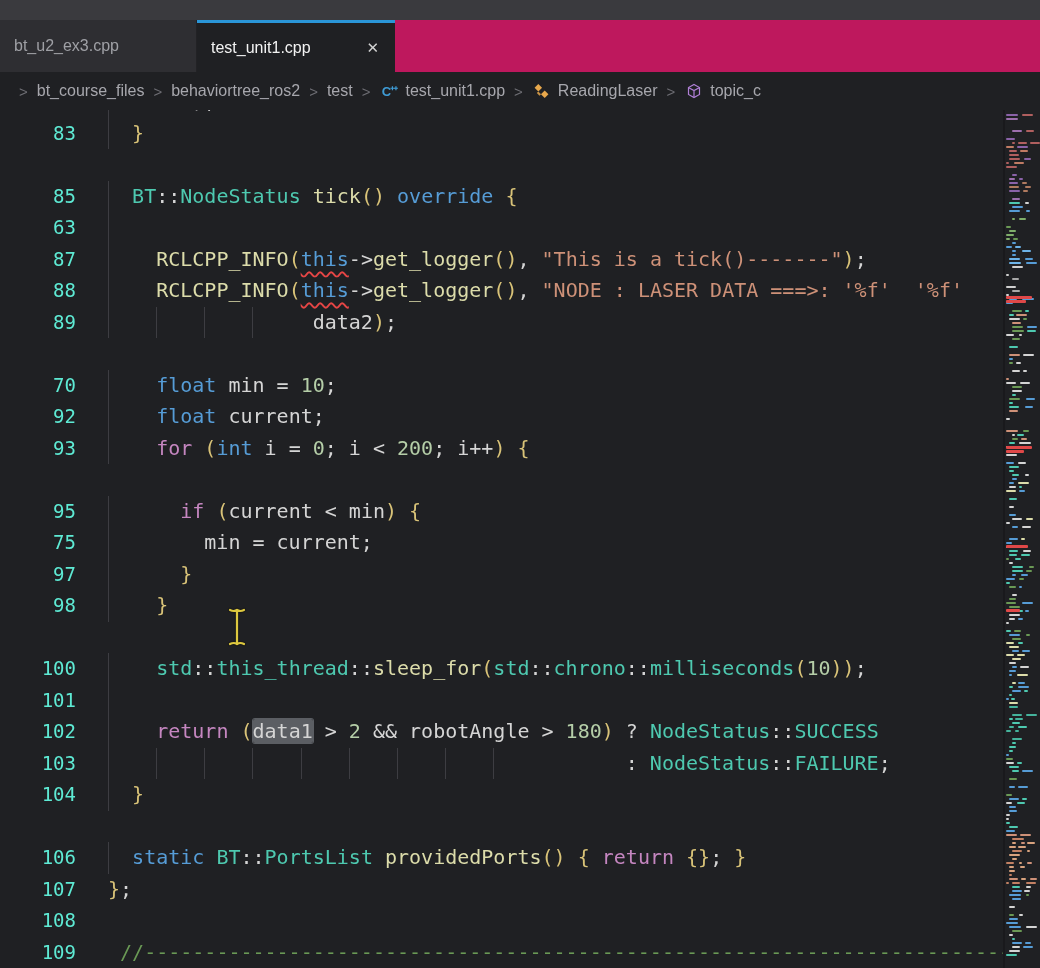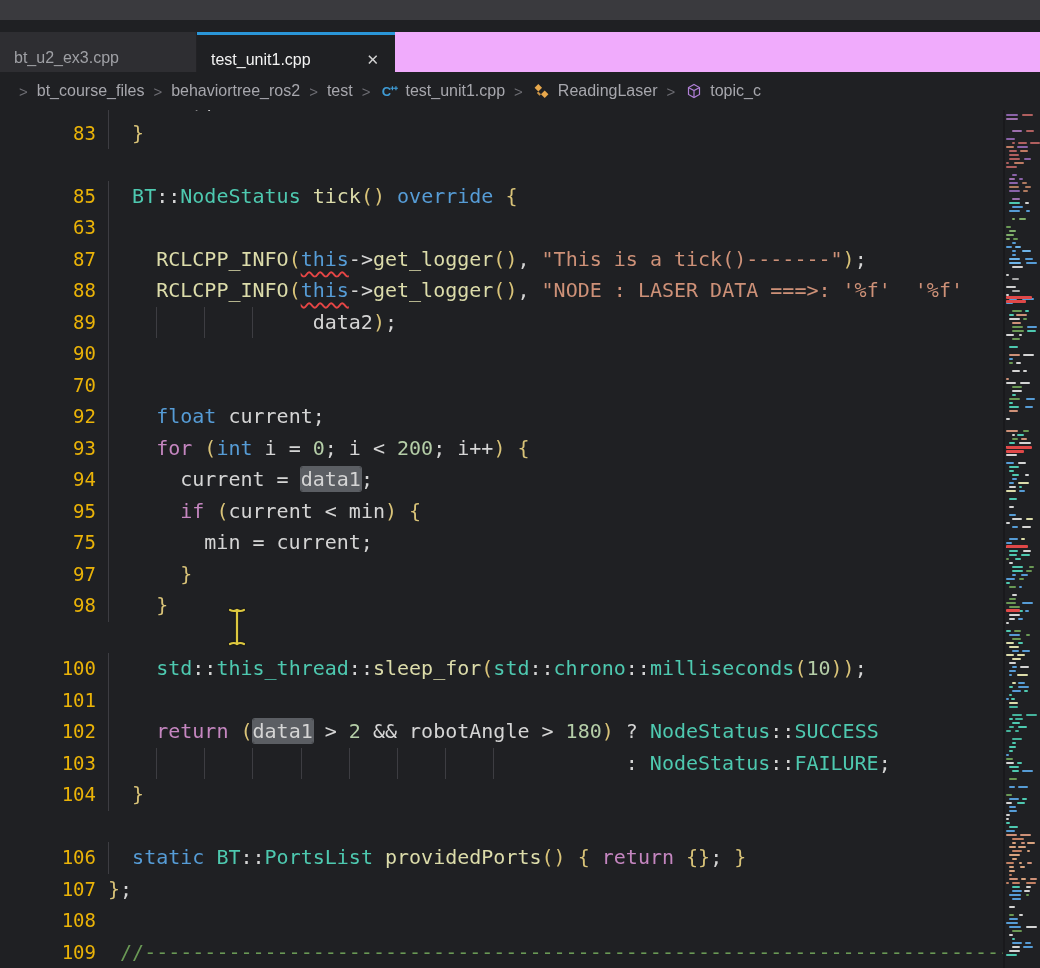--- a/index.html
+++ b/index.html
@@ -1,21 +1,21 @@
 <!DOCTYPE html>
 <html><head>
 <meta charset="utf-8">
 <style>
   html,body{margin:0;padding:0;background:#111;}
   .screen{position:relative;width:1040px;height:968px;overflow:hidden;
     background:#1f2023;font-family:"Liberation Sans",sans-serif;}
 
   
   .top-strip{position:absolute;left:0;top:0;width:100%;height:20px;background:#3a3a3e;}
-  .tab-bar{position:absolute;left:0;top:32px;width:100%;height:52px;background:#f0abfc;}
+  .tab-bar{position:absolute;left:0;top:20px;width:100%;height:52px;background:#be185d;}
   .tab{position:absolute;top:0;height:52px;display:flex;align-items:center;
     padding:0 14px;box-sizing:border-box;font-size:16px;cursor:default;}
   .tab.inactive{left:0;width:197px;background:#2e2e32;color:#9fa0a5;border-right:1px solid #222225;}
   .tab.active{left:197px;width:198px;background:#1f2023;color:#f3f3f3;border-top:3px solid #2a96d8;}
   .tab .close{margin-left:auto;color:#d2d2d2;font-size:15px;padding:0 2px;}
 
   .breadcrumb{position:absolute;left:0;top:72px;width:100%;height:38px;background:#1f2023;
     display:flex;align-items:center;padding-left:10px;box-sizing:border-box;
     font-size:16px;color:#a7a7ad;white-space:nowrap;overflow:hidden;}
   .bc-sep{color:#6e6e74;margin:0 9px;font-size:15px;}
@@ -23,22 +23,22 @@
   .bc-icon{display:inline-flex;align-items:center;justify-content:center;
     width:20px;height:20px;margin-right:6px;}
   .bc-icon.cpp{color:#3f9cd6;font-weight:bold;font-size:13px;letter-spacing:-1px;}
   .bc-icon svg{display:block;}
 
   
   .editor{position:absolute;left:0;top:110px;right:0;bottom:0;overflow:hidden;background:#1f2023;}
   .code-lines{position:absolute;left:0;top:-24px;right:34px;overflow:hidden;height:1000px;}
   .code-line{position:absolute;left:0;width:100%;height:31.5px;
     font-family:"DejaVu Sans Mono",monospace;font-size:20px;line-height:31.5px;white-space:pre;}
-  .ln{position:absolute;left:0;top:0;width:76px;text-align:right;color:#eab308;
-    font-size:19px;margin-left:20px;}
+  .ln{position:absolute;left:0;top:0;width:76px;text-align:right;color:#5eead4;
+    font-size:19px;}
   .code{position:absolute;left:108px;top:0;}
   .guide{position:absolute;top:0;width:1px;height:31.5px;background:#3d3d42;}
 
   .cw{color:#d5d5d5}.ck{color:#569cd6}.cc{color:#c586c0}.ct{color:#4ec9b0}
   .cf{color:#dcdcaa}.cs{color:#ce9178}.cn{color:#b5cea8}.cb{color:#d9c378}.cm{color:#6a9955}
   .fq{text-decoration:underline wavy #e64545;text-decoration-thickness:1.5px;text-underline-offset:5px;}
   .fh{background:#5b5e63;box-shadow:0 0 0 1px #5b5e63;border-radius:2px;}
 
   
   .minimap{position:absolute;right:0;top:110px;width:35px;bottom:0;background:#1f2023;
@@ -100,25 +100,23 @@
 
   <div class="editor">
     <div class="code-lines">
         <div class="code-line" style="top: 0px;"><div class="guide" style="left: 108px;"></div><span class="ln">82</span><span class="code"><span class="cs">      "</span><span class="cw">);</span></span></div>
         <div class="code-line" style="top: 31.5px;"><div class="guide" style="left: 108px;"></div><span class="ln">83</span><span class="code"><span class="cb">  }</span></span></div>
         <div class="code-line" style="top: 94.5px;"><div class="guide" style="left: 108px;"></div><span class="ln">85</span><span class="code"><span class="cw">  </span><span class="ct">BT</span><span class="cw">::</span><span class="ct">NodeStatus</span><span class="cw"> </span><span class="cf">tick</span><span class="cb">()</span><span class="cw"> </span><span class="ck">override</span><span class="cb"> {</span></span></div>
         <div class="code-line" style="top: 126px;"><div class="guide" style="left: 108px;"></div><span class="ln">63</span><span class="code"></span></div>
         <div class="code-line" style="top: 157.5px;"><div class="guide" style="left: 108px;"></div><span class="ln">87</span><span class="code"><span class="cw">    </span><span class="cf">RCLCPP_INFO</span><span class="cb">(</span><span class="ck fq">this</span><span class="cw">-&gt;</span><span class="cf">get_logger</span><span class="cb">()</span><span class="cw">, </span><span class="cs">"This is a tick()-------"</span><span class="cb">)</span><span class="cw">;</span></span></div>
         <div class="code-line" style="top: 189px;"><div class="guide" style="left: 108px;"></div><span class="ln">88</span><span class="code"><span class="cw">    </span><span class="cf">RCLCPP_INFO</span><span class="cb">(</span><span class="ck fq">this</span><span class="cw">-&gt;</span><span class="cf">get_logger</span><span class="cb">()</span><span class="cw">, </span><span class="cs">"NODE : LASER DATA ===&gt;: '%f'  '%f'</span></span></div>
         <div class="code-line" style="top: 220.5px;"><div class="guide" style="left: 108px;"></div><div class="guide" style="left: 156.16px;"></div><div class="guide" style="left: 204.32px;"></div><div class="guide" style="left: 252.48px;"></div><span class="ln">89</span><span class="code"><span class="cw">                 </span><span class="cw">data2</span><span class="cb">)</span><span class="cw">;</span></span></div>
-        <div class="code-line" style="top: 252px;"><div class="guide" style="left: 108px;"></div><span class="ln">90</span><span class="code"></span></div>
-        <div class="code-line" style="top: 283.5px;"><div class="guide" style="left: 108px;"></div><span class="ln">70</span></div>
+        <div class="code-line" style="top: 283.5px;"><div class="guide" style="left: 108px;"></div><span class="ln">70</span><span class="code"><span class="cw">    </span><span class="ck">float</span><span class="cw"> min = </span><span class="cn">10</span><span class="cw">;</span></span></div>
         <div class="code-line" style="top: 315px;"><div class="guide" style="left: 108px;"></div><span class="ln">92</span><span class="code"><span class="cw">    </span><span class="ck">float</span><span class="cw"> current;</span></span></div>
         <div class="code-line" style="top: 346.5px;"><div class="guide" style="left: 108px;"></div><span class="ln">93</span><span class="code"><span class="cw">    </span><span class="cc">for</span><span class="cw"> </span><span class="cb">(</span><span class="ck">int</span><span class="cw"> i = </span><span class="cn">0</span><span class="cw">; i &lt; </span><span class="cn">200</span><span class="cw">; i++</span><span class="cb">)</span><span class="cb"> {</span></span></div>
-        <div class="code-line" style="top: 378px;"><div class="guide" style="left: 108px;"></div><span class="ln">94</span><span class="code"><span class="cw">      current = </span><span class="cw fh">data1</span><span class="cw">;</span></span></div>
         <div class="code-line" style="top: 409.5px;"><div class="guide" style="left: 108px;"></div><span class="ln">95</span><span class="code"><span class="cw">      </span><span class="cc">if</span><span class="cw"> </span><span class="cb">(</span><span class="cw">current &lt; min</span><span class="cb">)</span><span class="cb"> {</span></span></div>
         <div class="code-line" style="top: 441px;"><div class="guide" style="left: 108px;"></div><span class="ln">75</span><span class="code"><span class="cw">        min = current;</span></span></div>
         <div class="code-line" style="top: 472.5px;"><div class="guide" style="left: 108px;"></div><span class="ln">97</span><span class="code"><span class="cb">      }</span></span></div>
         <div class="code-line" style="top: 504px;"><div class="guide" style="left: 108px;"></div><span class="ln">98</span><span class="code"><span class="cb">    }</span></span></div>
         <div class="code-line" style="top: 567px;"><div class="guide" style="left: 108px;"></div><span class="ln">100</span><span class="code"><span class="cw">    </span><span class="ct">std</span><span class="cw">::</span><span class="ct">this_thread</span><span class="cw">::</span><span class="cf">sleep_for</span><span class="cb">(</span><span class="ct">std</span><span class="cw">::</span><span class="ct">chrono</span><span class="cw">::</span><span class="ct">milliseconds</span><span class="cb">(</span><span class="cn">10</span><span class="cb">))</span><span class="cw">;</span></span></div>
         <div class="code-line" style="top: 598.5px;"><div class="guide" style="left: 108px;"></div><span class="ln">101</span><span class="code"></span></div>
         <div class="code-line" style="top: 630px;"><div class="guide" style="left: 108px;"></div><span class="ln">102</span><span class="code"><span class="cw">    </span><span class="cc">return</span><span class="cw"> </span><span class="cb">(</span><span class="cw fh">data1</span><span class="cw"> &gt; </span><span class="cn">2</span><span class="cw"> &amp;&amp; robotAngle &gt; </span><span class="cn">180</span><span class="cb">)</span><span class="cw"> ? </span><span class="ct">NodeStatus</span><span class="cw">::</span><span class="ct">SUCCESS</span></span></div>
         <div class="code-line" style="top: 661.5px;"><div class="guide" style="left: 108px;"></div><div class="guide" style="left: 156.16px;"></div><div class="guide" style="left: 204.32px;"></div><div class="guide" style="left: 252.48px;"></div><div class="guide" style="left: 300.64px;"></div><div class="guide" style="left: 348.8px;"></div><div class="guide" style="left: 396.96px;"></div><div class="guide" style="left: 445.12px;"></div><div class="guide" style="left: 493.28px;"></div><span class="ln">103</span><span class="code"><span class="cw">                                           : </span><span class="ct">NodeStatus</span><span class="cw">::</span><span class="ct">FAILURE</span><span class="cw">;</span></span></div>
         <div class="code-line" style="top: 693px;"><div class="guide" style="left: 108px;"></div><span class="ln">104</span><span class="code"><span class="cb">  }</span></span></div>
         <div class="code-line" style="top: 756px;"><div class="guide" style="left: 108px;"></div><span class="ln">106</span><span class="code"><span class="cw">  </span><span class="ck">static</span><span class="cw"> </span><span class="ct">BT</span><span class="cw">::</span><span class="ct">PortsList</span><span class="cw"> </span><span class="cf">providedPorts</span><span class="cb">()</span><span class="cb"> { </span><span class="cc">return</span><span class="cw"> </span><span class="cb">{}</span><span class="cw">; </span><span class="cb">}</span></span></div>

